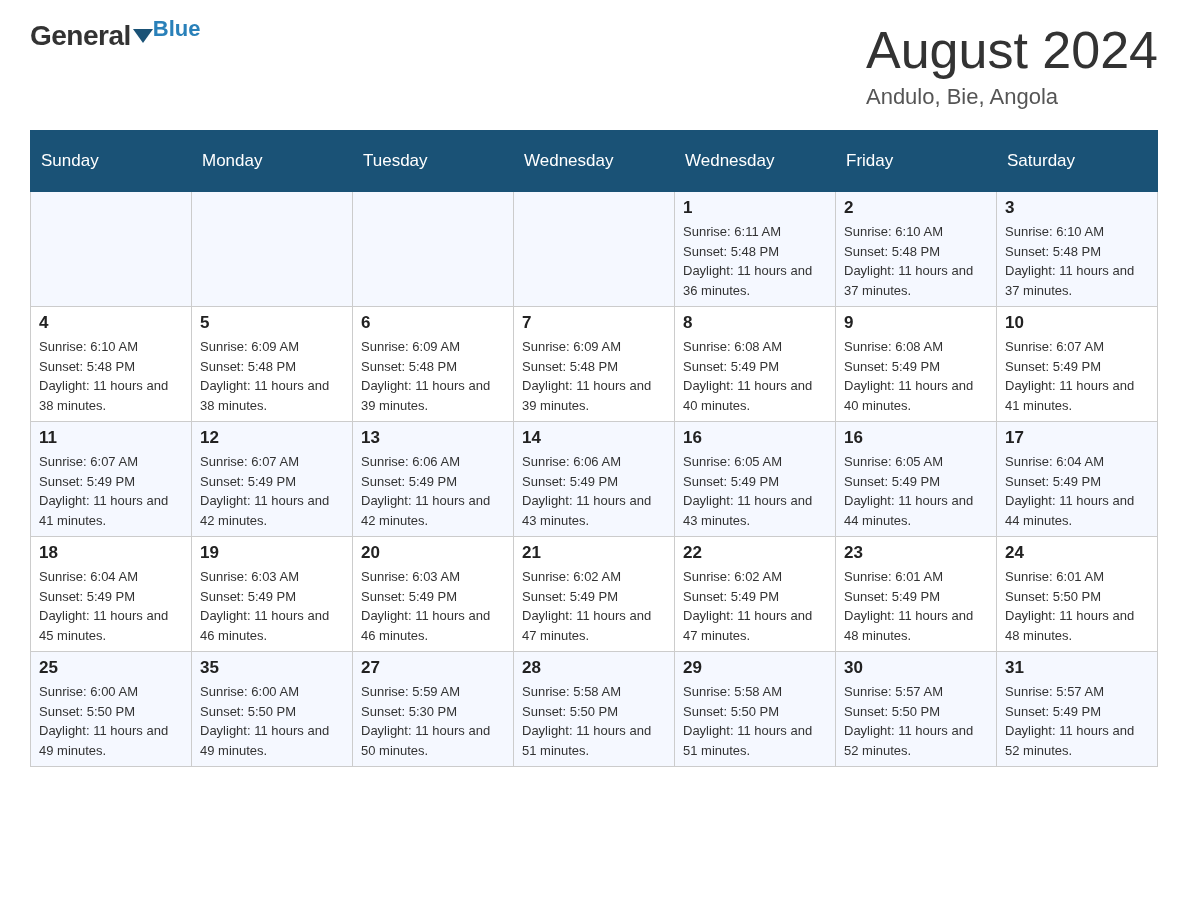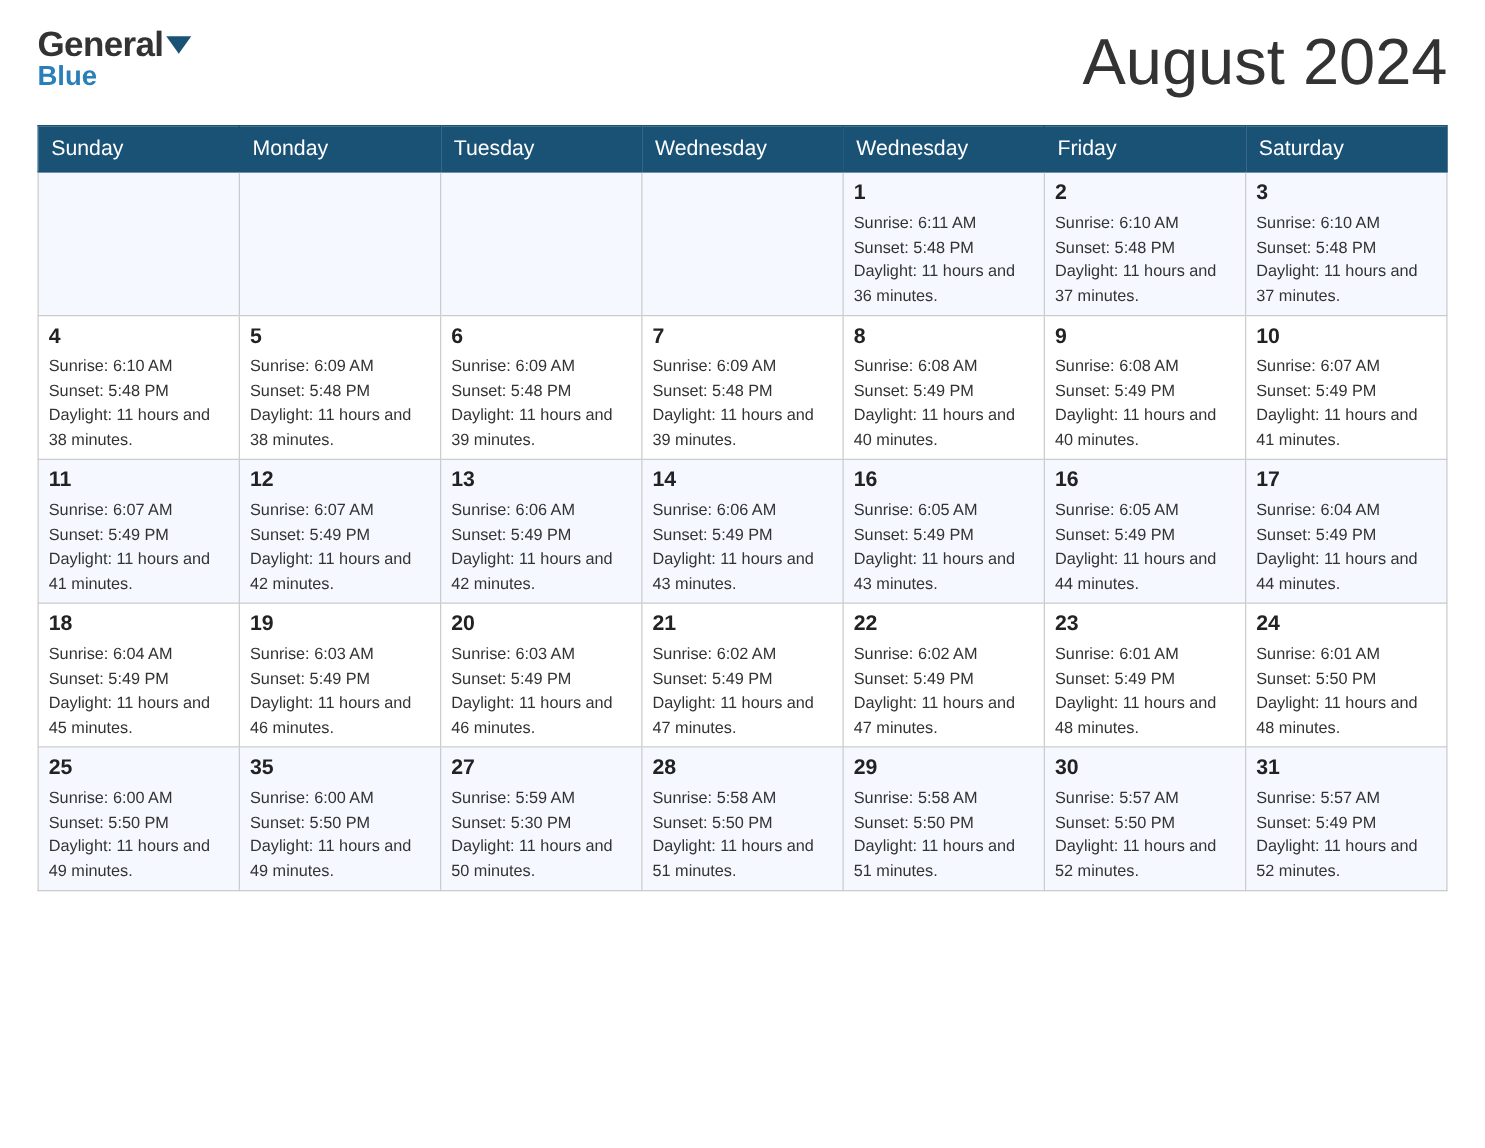--- a/index.html
+++ b/index.html
@@ -11,21 +11,21 @@
       padding: 20px 30px;
     }
     .header {
       display: flex;
       justify-content: space-between;
       align-items: flex-start;
       margin-bottom: 20px;
     }
     .logo {
       display: flex;
-      flex-direction: column;
+      flex-direction: row;
       align-items: flex-start;
     }
     .logo-general {
       font-size: 28px;
       font-weight: bold;
       color: #333;
       letter-spacing: -0.5px;
     }
     .logo-general span.arrow {
       display: inline-block;
@@ -60,21 +60,21 @@
     table {
       width: 100%;
       border-collapse: collapse;
       table-layout: fixed;
     }
     thead tr th {
       background-color: #1a5276;
       color: #fff;
       font-size: 17px;
       font-weight: normal;
-      padding: 8px 10px;
+      padding: 20px 10px;
       text-align: left;
       border: 1px solid #1a5276;
     }
     tbody tr td {
       border: 1px solid #ccc;
       vertical-align: top;
       padding: 6px 8px;
       min-height: 90px;
       height: 110px;
     }
@@ -104,20 +104,21 @@
 
 <div class="header">
   <div class="logo">
     <div class="logo-general">
       General<span class="arrow"></span>
     </div>
     <div class="logo-blue">Blue</div>
   </div>
   <div class="title-block">
     <div class="month-year">August 2024</div>
+    <div class="location">Andulo, Bie, Angola</div>
   </div>
 </div>
 
 <table>
   <thead>
     <tr>
     <th>Sunday</th>
         <th>Monday</th>
         <th>Tuesday</th>
         <th>Wednesday</th>

